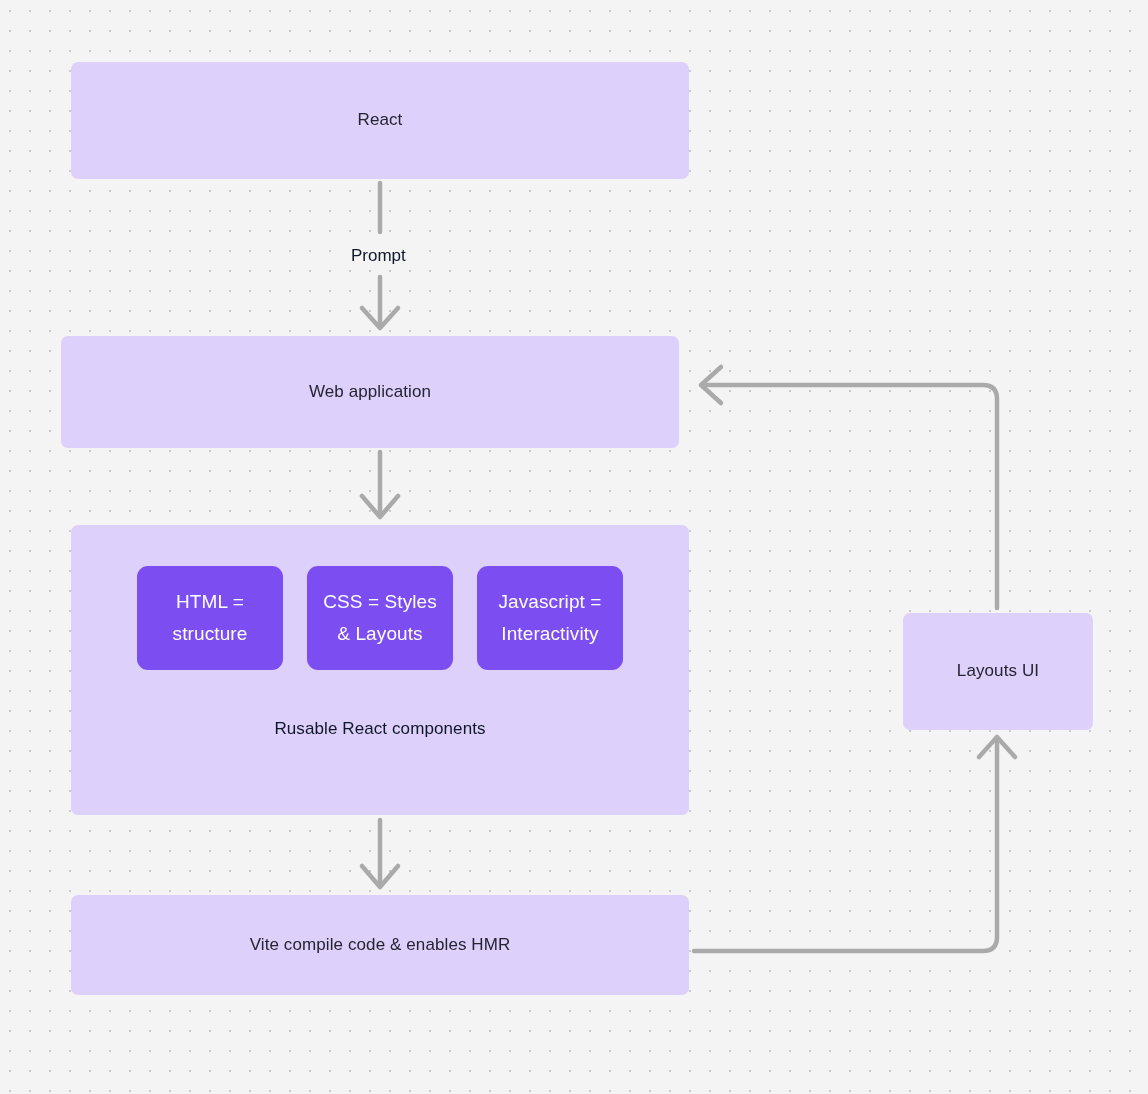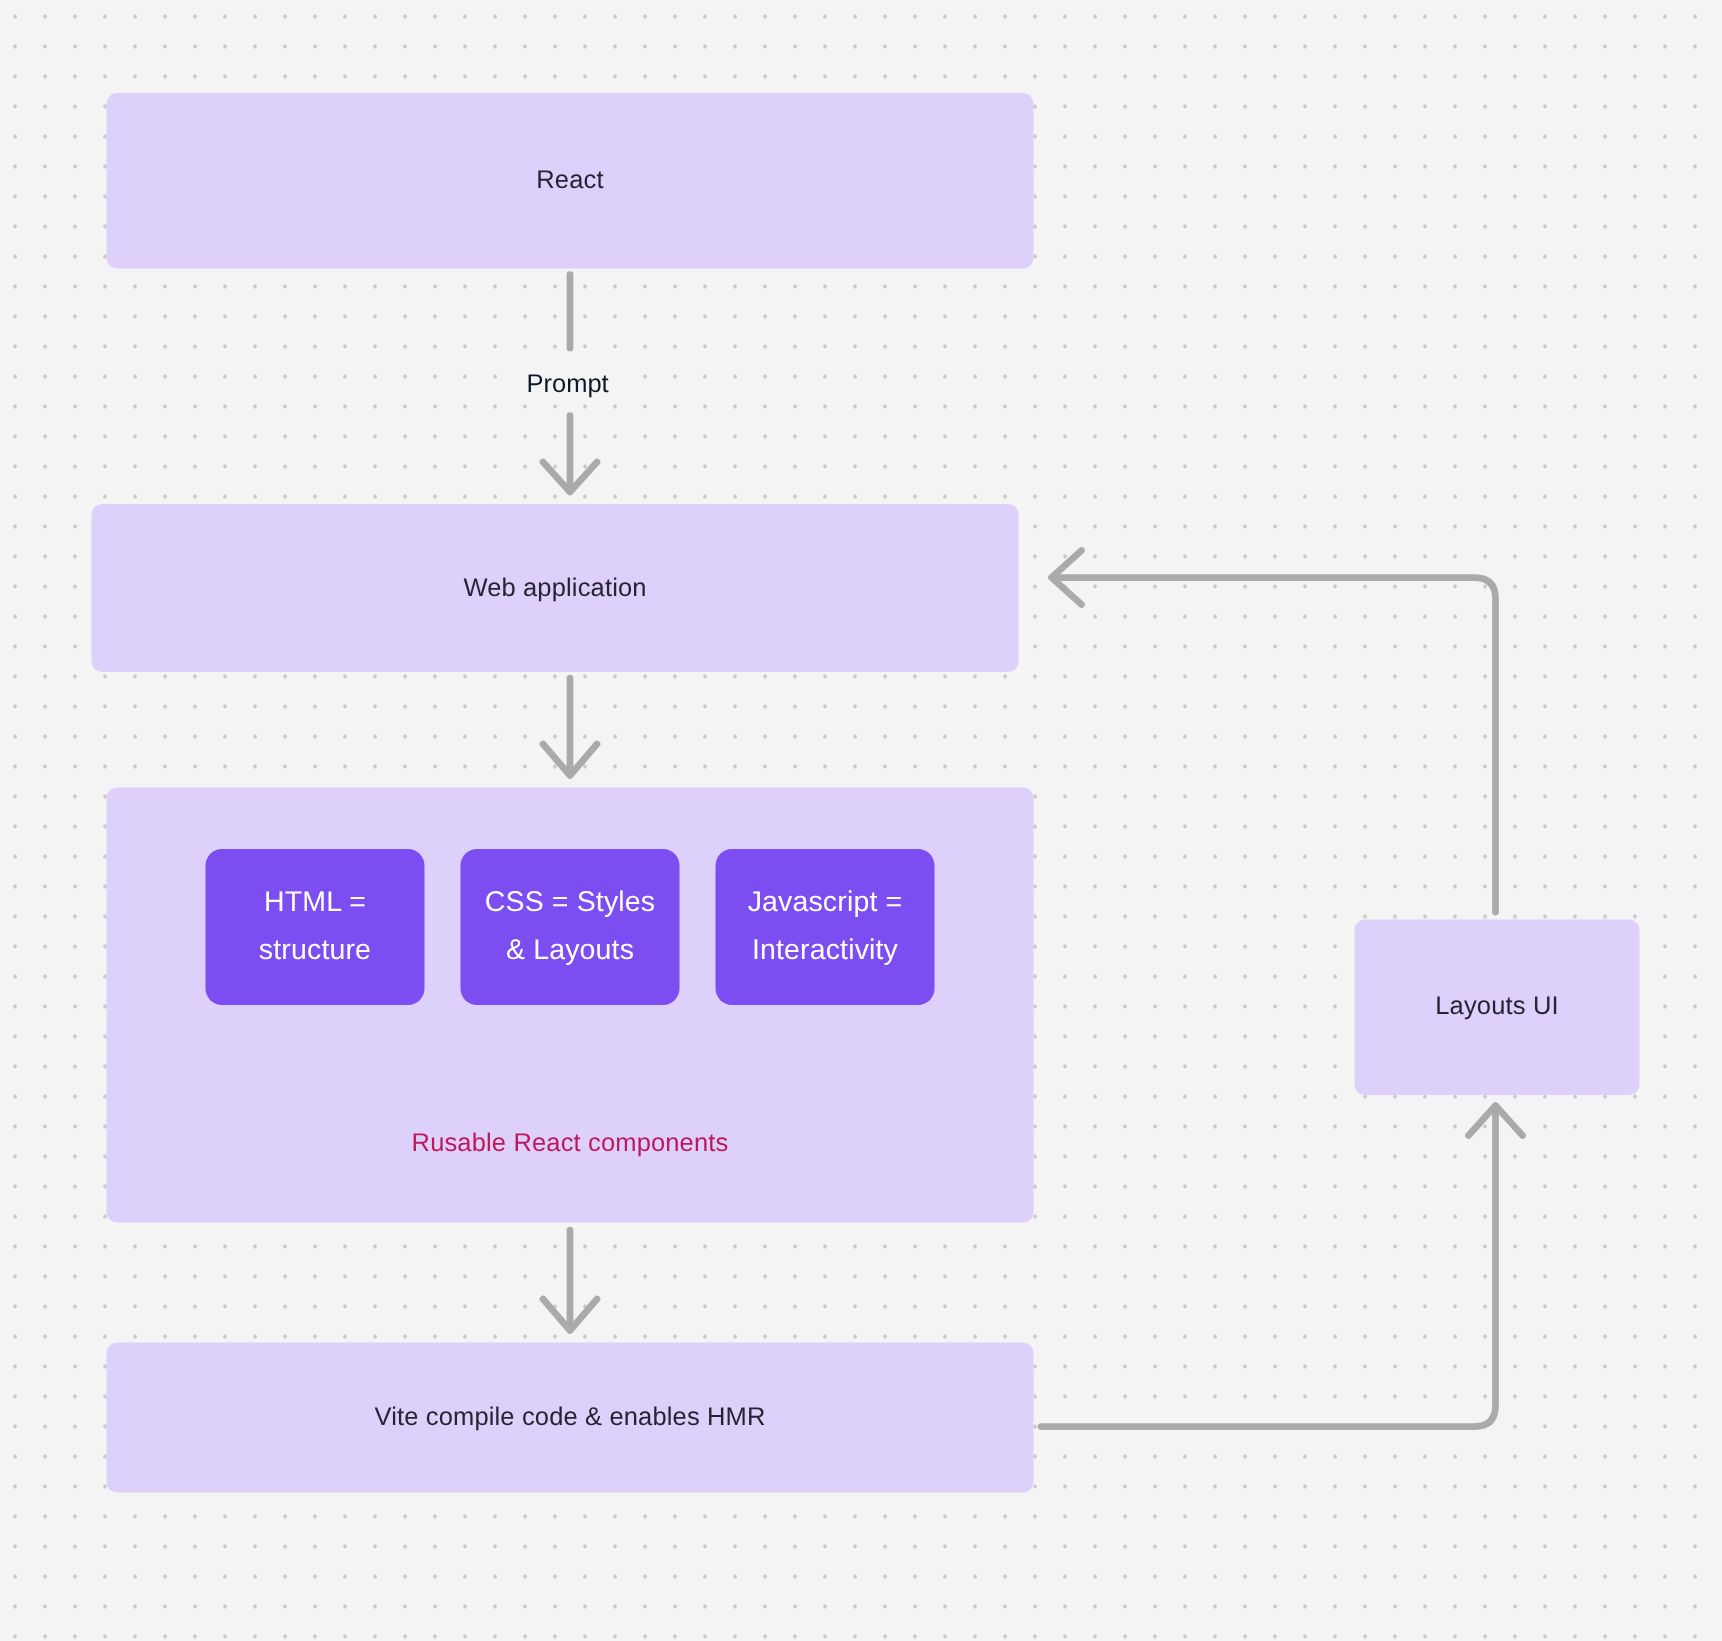--- a/index.html
+++ b/index.html
@@ -91,22 +91,21 @@
     text-align: center;
     padding: 6px 8px;
   }
   .group-caption {
     position: absolute;
     left: 0;
     top: 192px;
     width: 618px;
     text-align: center;
     font-size: 17px;
-    color: #be185d;
-    margin-top: 33px;
+    color: #0f172a;
   }
 
   
   .edge-label {
     position: absolute;
     z-index: 3;
     font-size: 17px;
     color: #0f172a;
     background: #f4f4f4;
     padding: 1px 7px;

